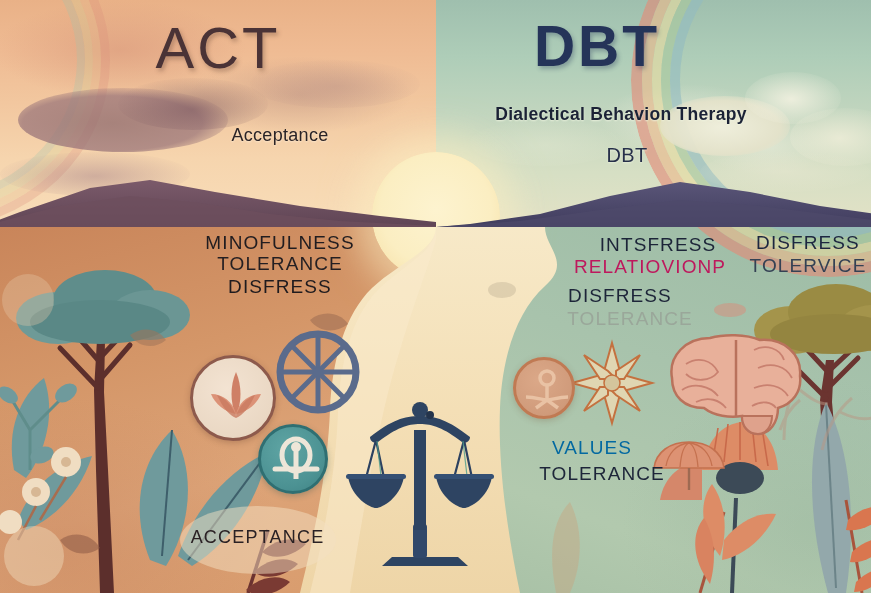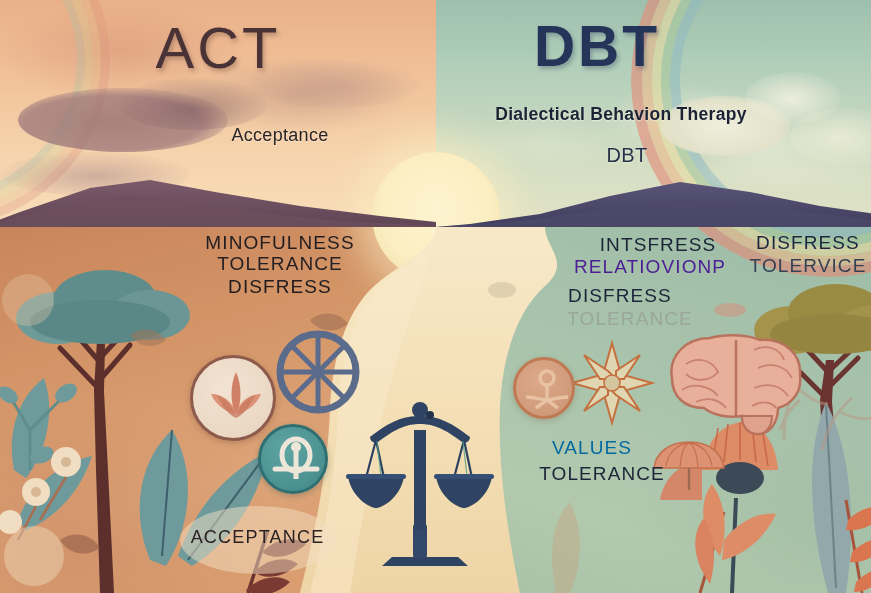--- a/index.html
+++ b/index.html
@@ -146,21 +146,21 @@
     font-size:20px; color:#27304a;
     text-shadow:0 1px 2px rgba(240,245,225,.7);
   }
 
   .hl { font-size:19px; font-weight:normal; letter-spacing:1.1px; }
   #mind1 { left:200px; top:232px; width:160px; color:#211d20; }
   #mind2 { left:200px; top:253px; width:160px; color:#241f22; }
   #mind3 { left:200px; top:276px; width:160px; color:#1f1b1e; }
 
   #ir1   { left:568px; top:234px; width:180px; color:#1c2438; }
-  #ir2   { left:550px; top:256px; width:200px; color:#4c1d95; }
+  #ir2   { left:550px; top:256px; width:200px; color:#be185d; }
   #dt1   { left:555px; top:285px; width:130px; color:#1d2539; }
   #dt2   { left:550px; top:308px; width:160px; color:#9aa79a; }
 
   #dtr1  { left:733px; top:232px; width:150px; color:#1d2640; }
   #dtr2  { left:728px; top:255px; width:160px; color:#344154; }
 
   #val1  { left:527px; top:437px; width:130px; color:#0369a1; }
   #val2  { left:512px; top:463px; width:180px; color:#1d2539; }
 
   #accept-bottom { left:185px; top:527px; width:145px;

